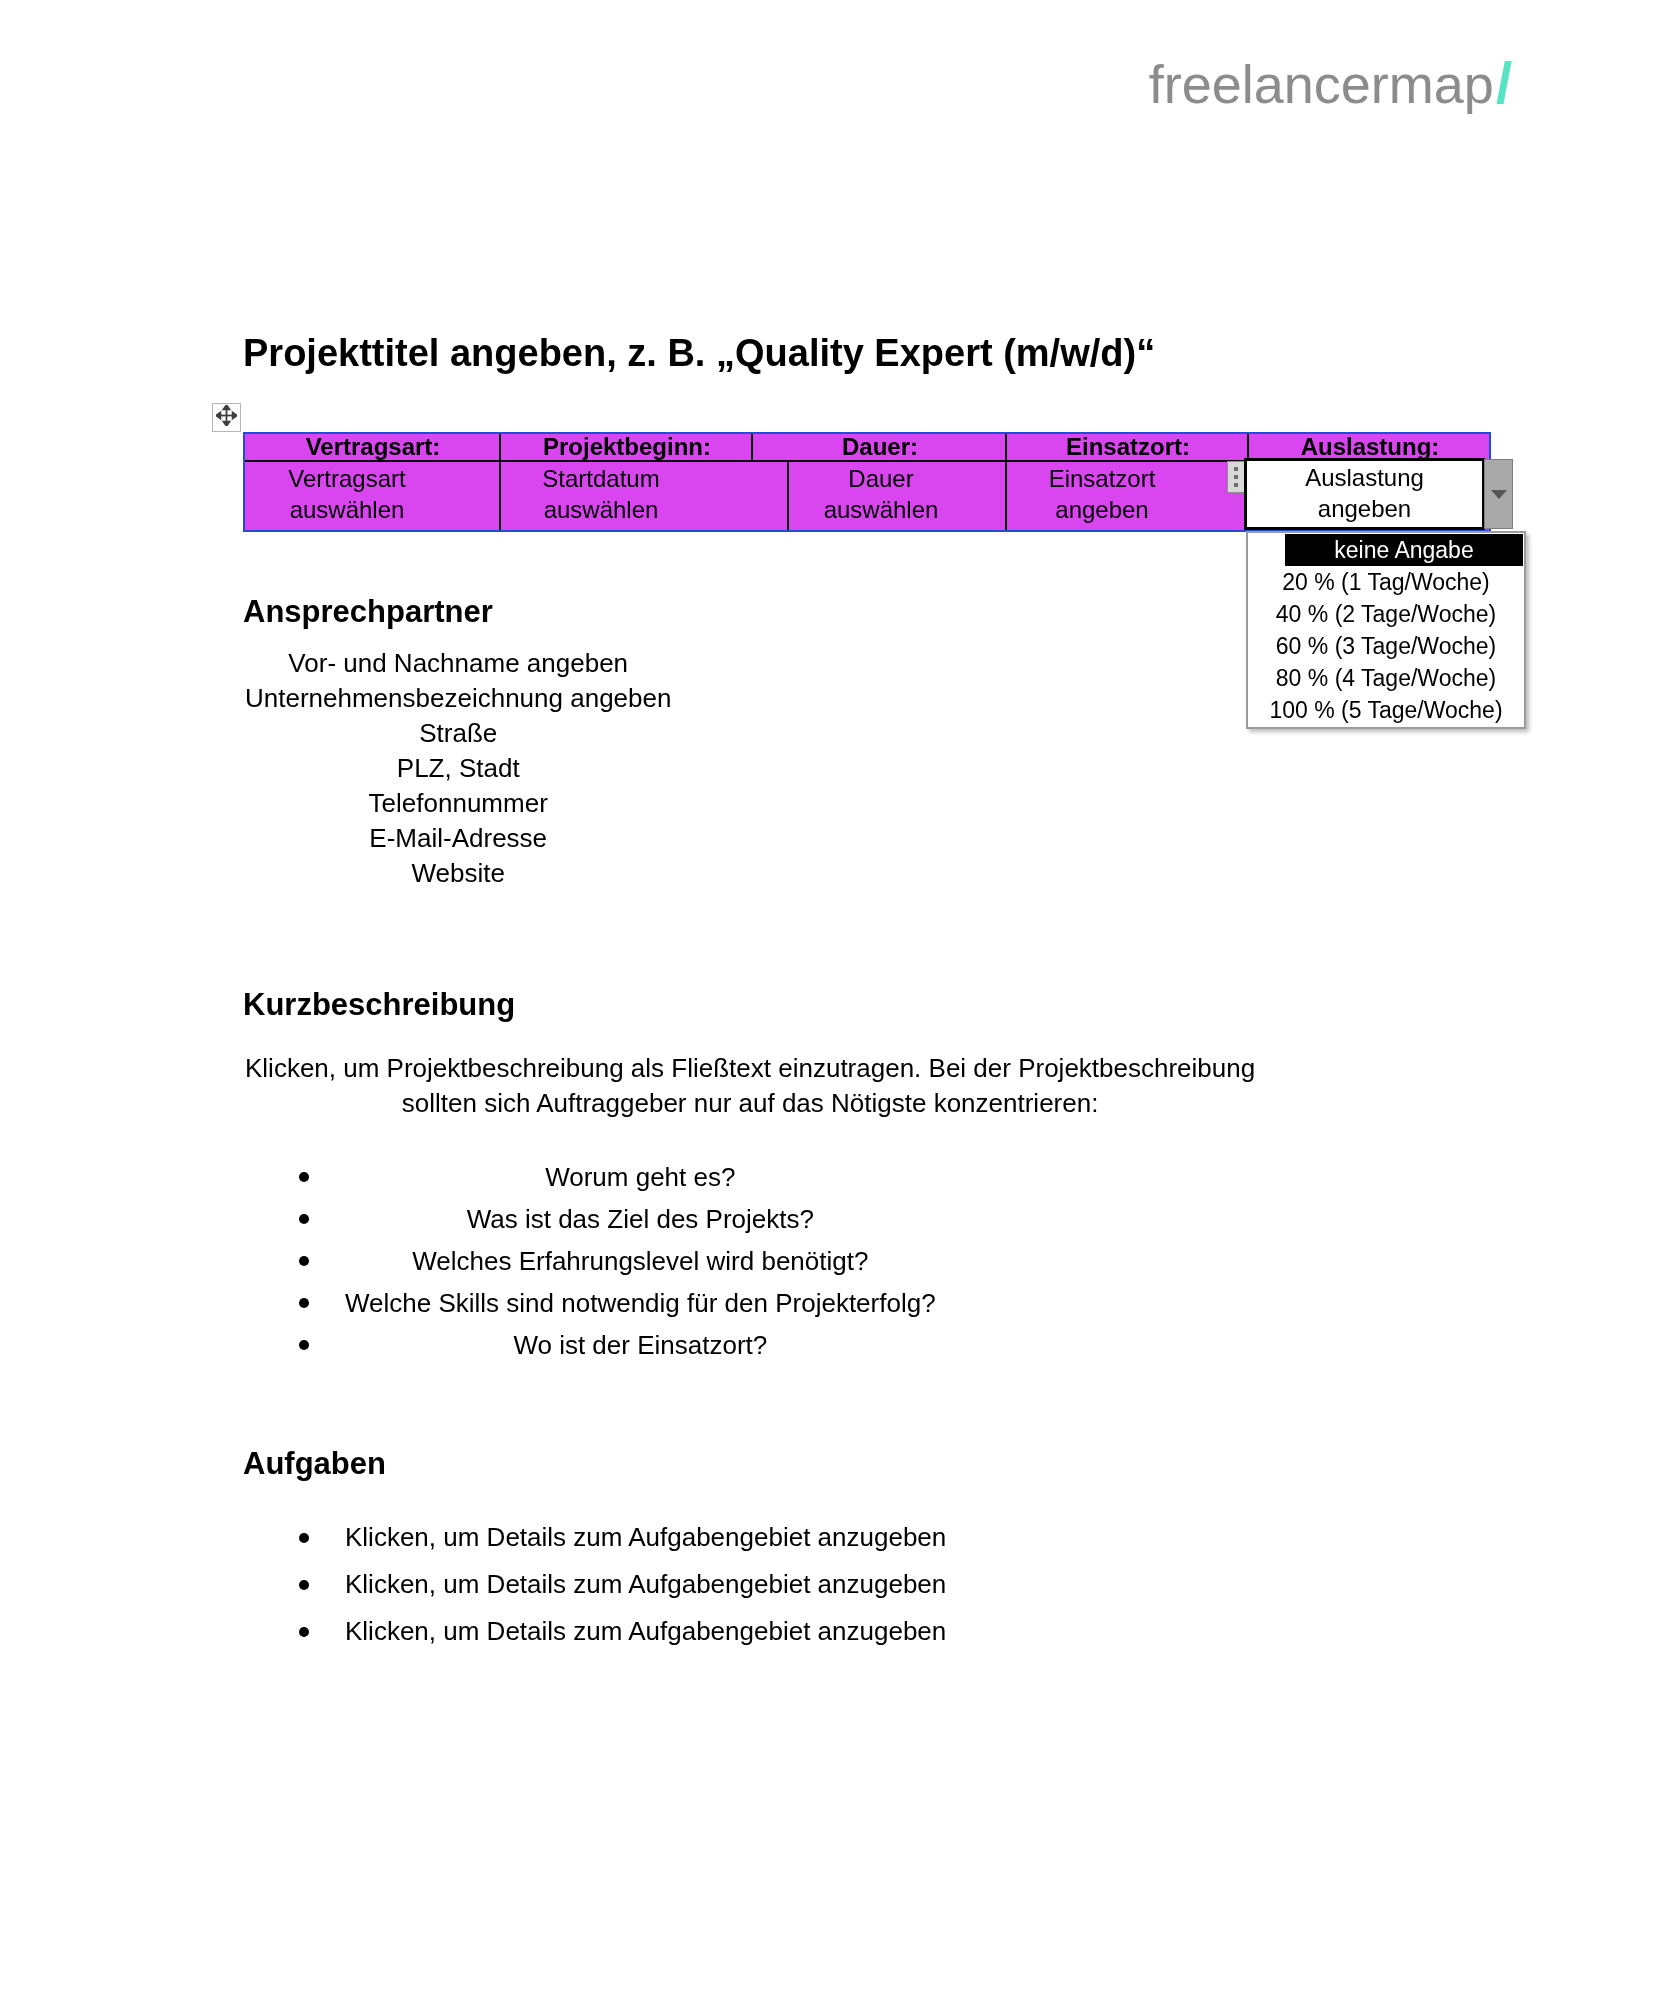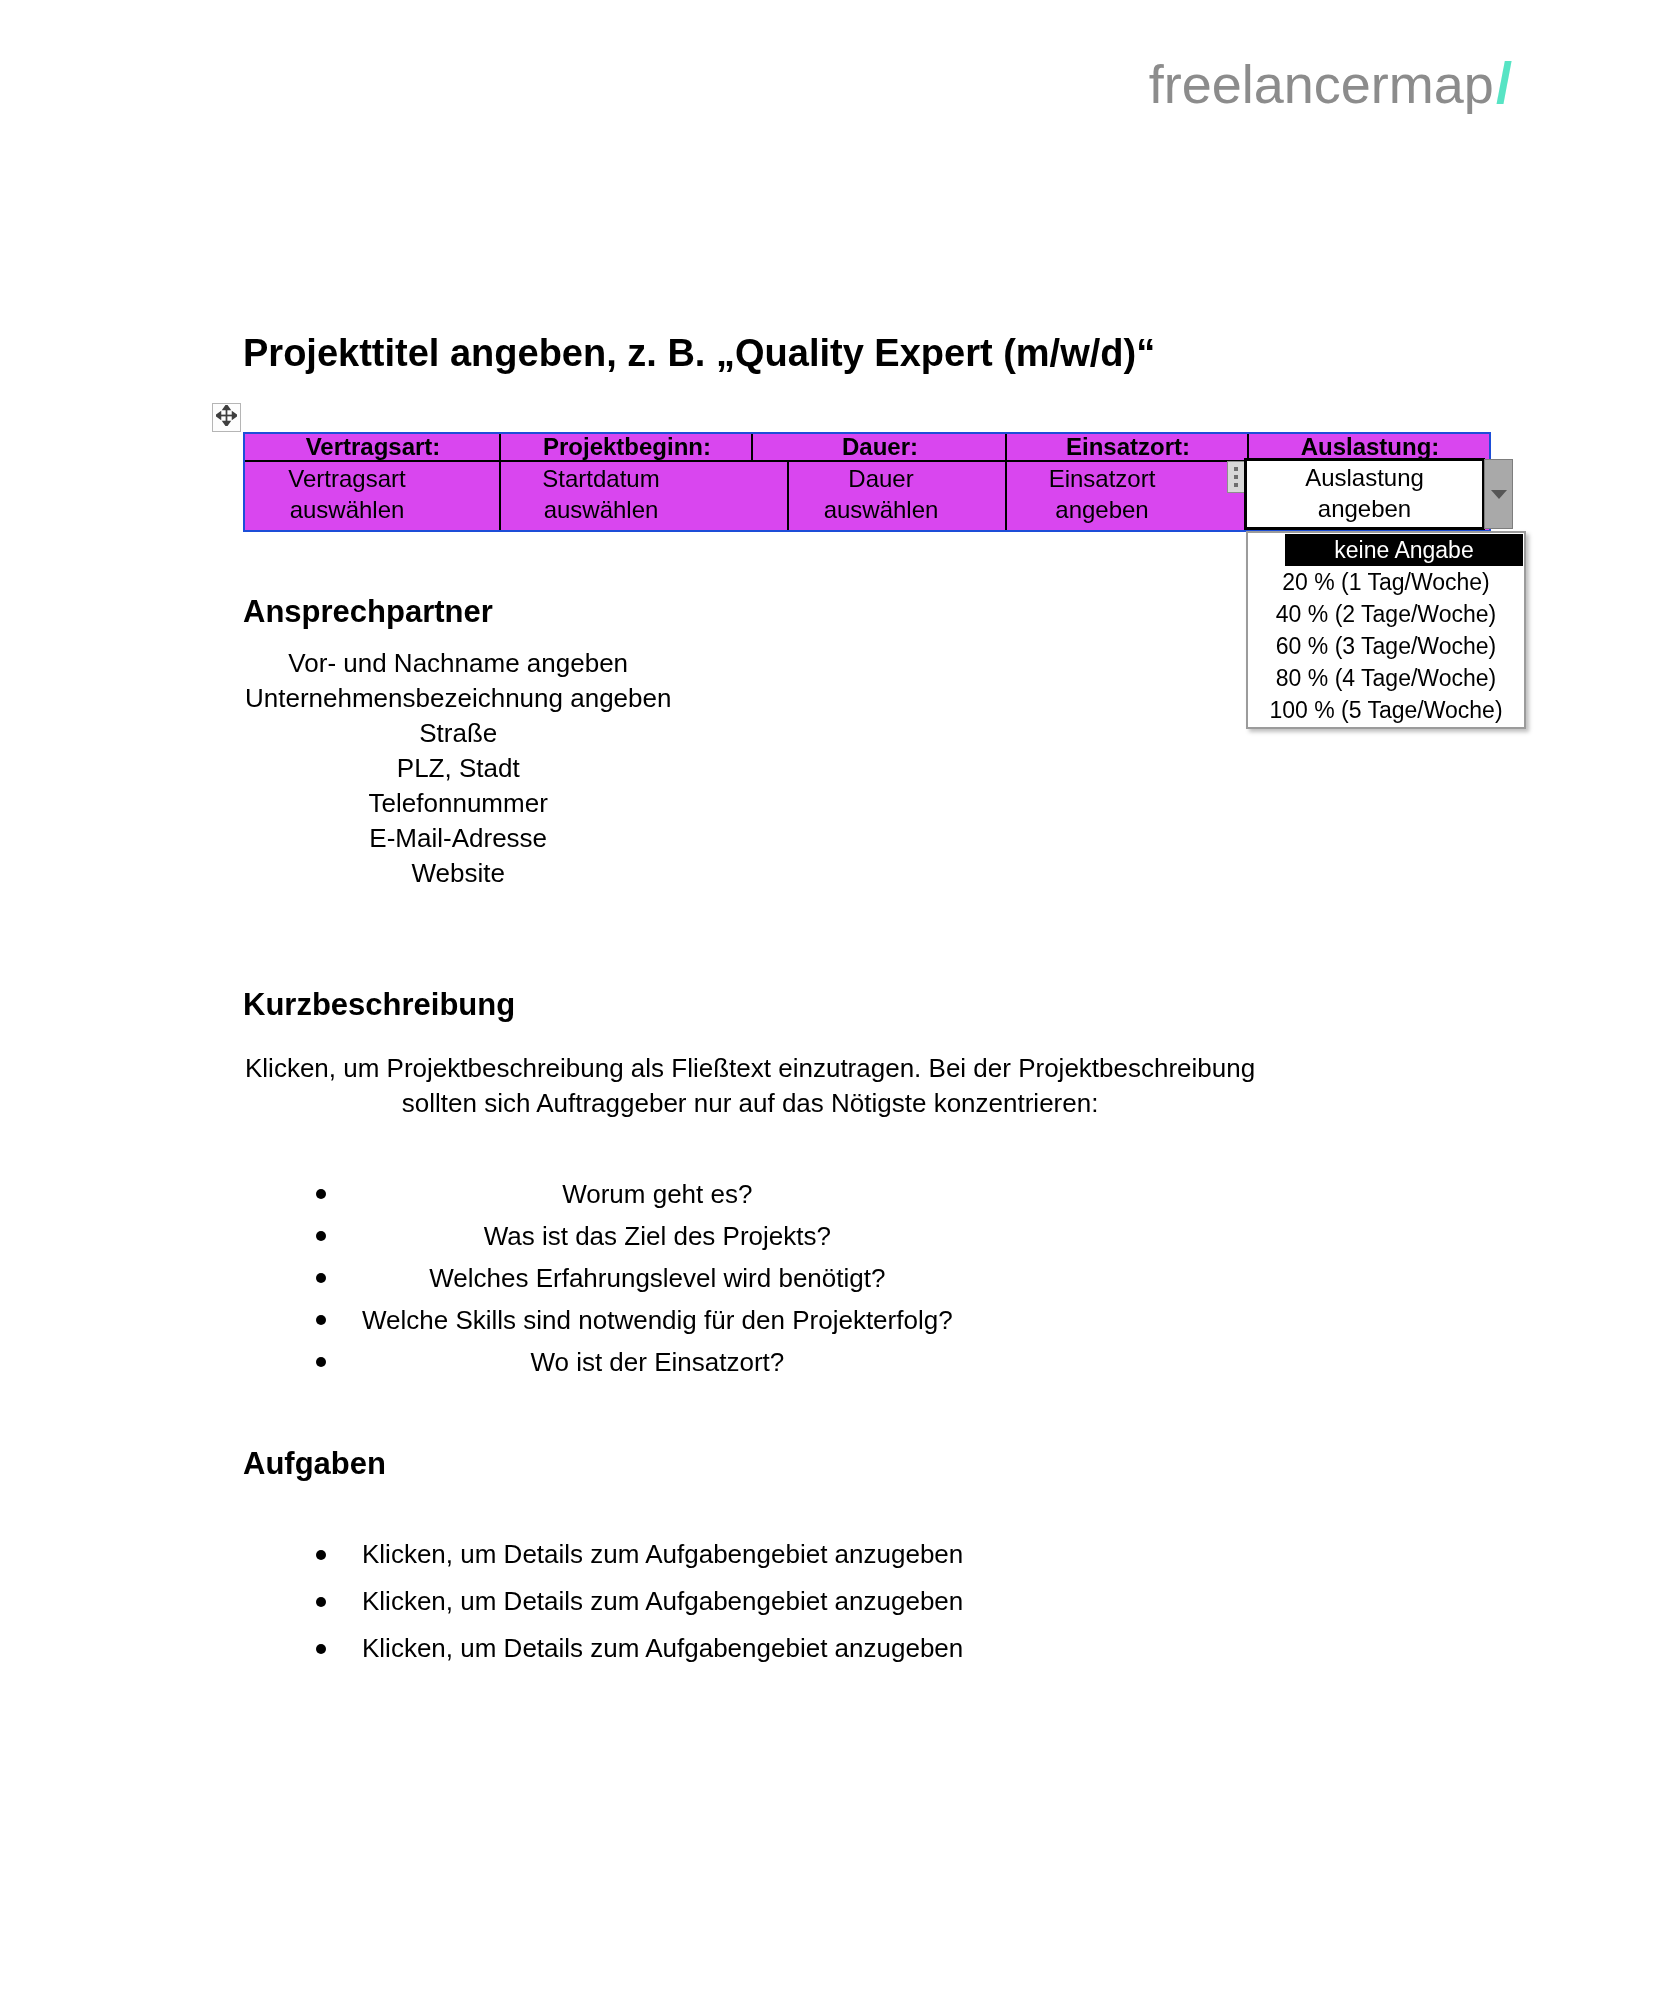--- a/index.html
+++ b/index.html
@@ -47,21 +47,21 @@
     box-shadow:3px 3px 4px rgba(0,0,0,0.25);}
   .dd-item{height:32px;line-height:32px;font-size:23px;padding:0 5px;white-space:nowrap;cursor:default;}
   .dd-item.selected{background:#000000;color:#fff;margin-left:36px;}
   
   .h2{position:absolute;left:243px;font-size:31px;font-weight:bold;white-space:nowrap;}
   #h-ansprechpartner{top:594px;}
   #h-kurzbeschreibung{top:987px;}
   #h-aufgaben{top:1446px;}
   .contact{position:absolute;left:245px;top:646px;font-size:26px;line-height:35px;}
   .kpara{position:absolute;left:245px;top:1051px;font-size:26px;line-height:35px;white-space:nowrap;}
-  ul.blist{position:absolute;left:297px;margin:17px;padding:0;list-style:none;}
+  ul.blist{position:absolute;left:297px;margin:0;padding:0;list-style:none;}
   ul.blist li{position:relative;padding-left:48px;font-size:26px;white-space:nowrap;}
   ul.kbullets{top:1156px;}
   ul.kbullets li{height:42px;line-height:42px;}
   ul.abullets{top:1514px;}
   ul.abullets li{height:47px;line-height:47px;}
   ul.blist li::before{content:"";position:absolute;left:2px;top:50%;margin-top:-5px;
     width:10px;height:10px;border-radius:50%;background:#000;}
 </style>
 </head>
 <body>

